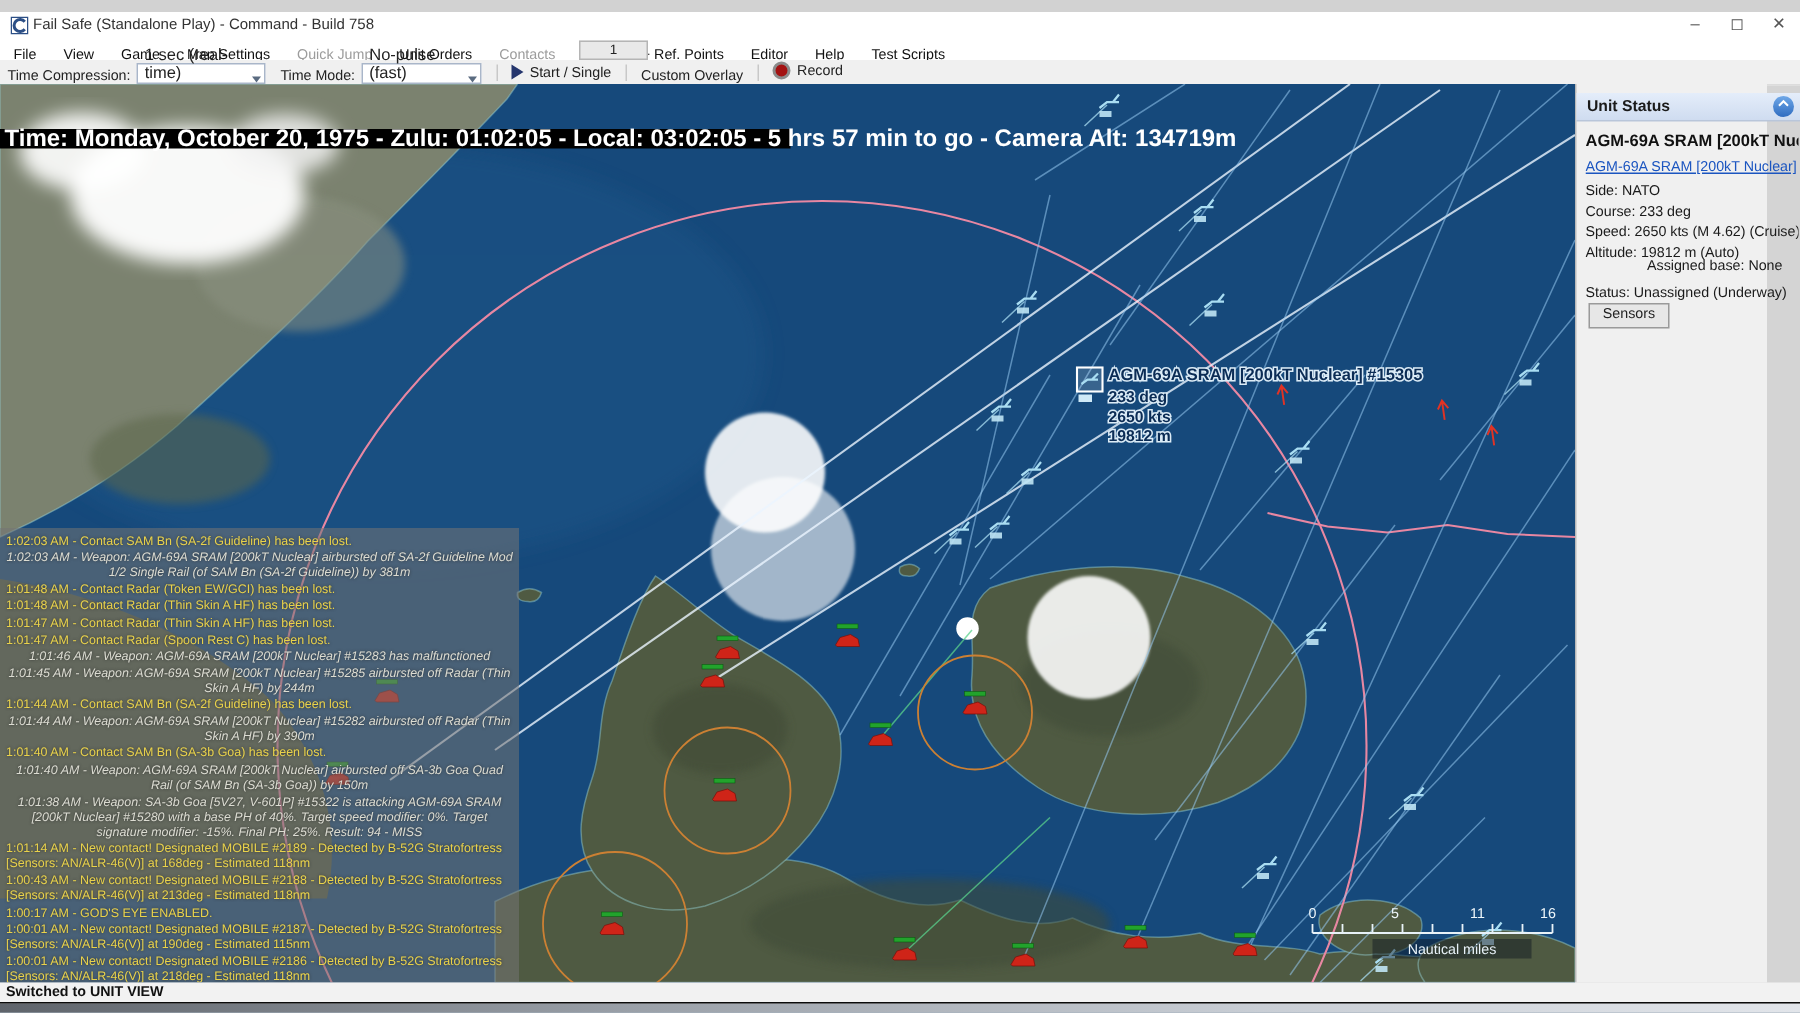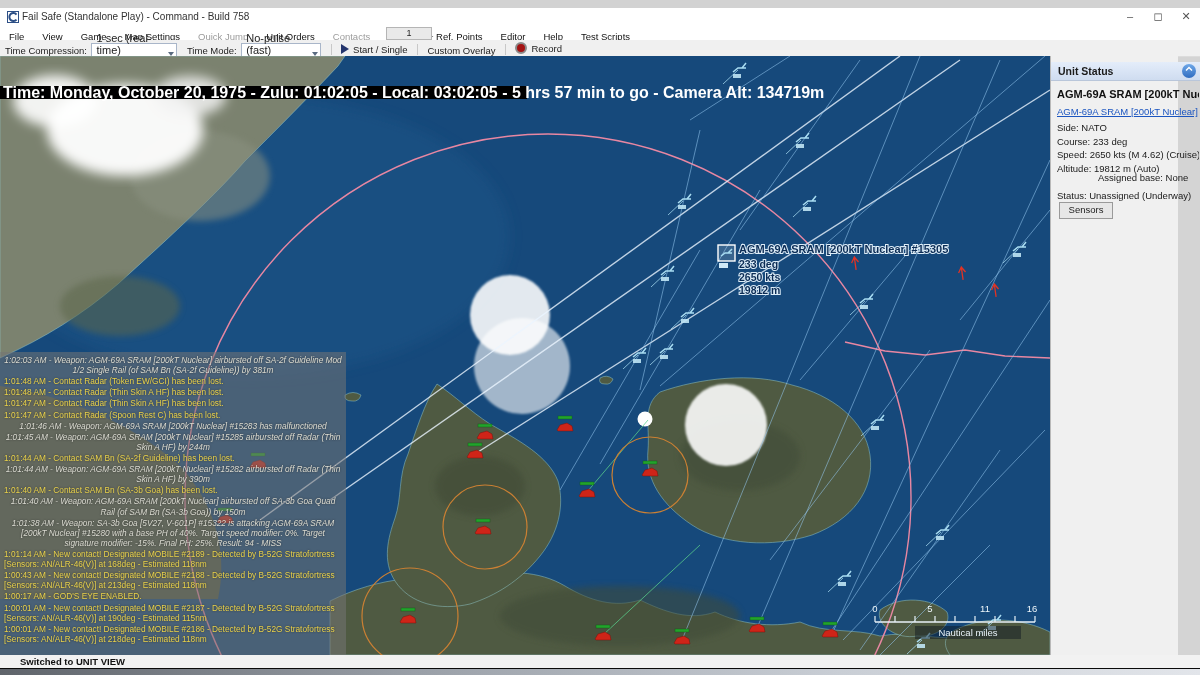--- a/index.html
+++ b/index.html
@@ -47,21 +47,21 @@
     background:linear-gradient(#6fa8e8,#2f6cc0);color:#fff;font-size:8px;text-align:center;line-height:13px;}
   #panel .heading{position:absolute;left:6px;top:32px;width:142px;font-size:11px;font-weight:bold;
     color:#111;white-space:nowrap;overflow:hidden;}
   #panel .plink{position:absolute;left:6px;top:50px;width:142px;font-size:9.5px;color:#1b55c0;
     text-decoration:underline;white-space:nowrap;overflow:hidden;}
   .pfield{position:absolute;left:6px;width:142px;font-size:9.5px;color:#1a1a1a;white-space:nowrap;overflow:hidden;}
   #sensors-btn{position:absolute;left:8px;top:146px;width:52px;height:15px;background:#e7e7e7;
     border:1px solid #9a9a9a;font-size:9.5px;text-align:center;line-height:14px;color:#222;}
   
   #statusbar{left:0;top:655px;width:1200px;height:13px;background:#f2f2f2;
-    font-size:9.5px;font-weight:bold;color:#111;line-height:13px;padding-left:20px;box-sizing:border-box;}
+    font-size:9.5px;font-weight:bold;color:#111;line-height:13px;padding-left:4px;box-sizing:border-box;}
   #bottomstrip{left:0;top:668px;width:1200px;height:7px;border-top:1px solid #0a0a0a;box-sizing:border-box;
     background:linear-gradient(90deg,#5f646b,#9aa0a8 35%,#c9ced5 70%,#e2e5ea);}
 </style>
 </head>
 <body>
 
 <div class="abs" id="topstrip"></div>
 
 <div class="abs" id="titlebar">
   <svg class="abs" style="left:7px;top:3px" width="12" height="12" viewBox="0 0 12 12">
@@ -354,20 +354,21 @@
         <text x="1032" y="556" font-size="9.5" fill="#eef6fa" text-anchor="middle" font-family="Liberation Sans, sans-serif">16</text>
         <rect x="915" y="570" width="106" height="13" fill="rgba(10,20,30,0.45)"></rect>
         <text x="968" y="580" font-size="9.5" fill="#e8f2f8" text-anchor="middle" font-family="Liberation Sans, sans-serif">Nautical miles</text>
       </g>
   </svg>
 </div>
 
 <div class="abs" id="timebar">Time: Monday, October 20, 1975 - Zulu: 01:02:05 - Local: 03:02:05 - 5 hrs 57 min to go -  Camera Alt: 134719m</div>
 
 <div class="abs" id="log">
+    <div class="logentry">1:02:03 AM - Contact SAM Bn (SA-2f Guideline) has been lost.</div>
     <div class="logentry italic">1:02:03 AM - Weapon: AGM-69A SRAM [200kT Nuclear] airbursted off SA-2f Guideline Mod 1/2 Single Rail (of SAM Bn (SA-2f Guideline)) by 381m</div>
     <div class="logentry">1:01:48 AM - Contact Radar (Token EW/GCI) has been lost.</div>
     <div class="logentry">1:01:48 AM - Contact Radar (Thin Skin A HF) has been lost.</div>
     <div class="logentry">1:01:47 AM - Contact Radar (Thin Skin A HF) has been lost.</div>
     <div class="logentry">1:01:47 AM - Contact Radar (Spoon Rest C) has been lost.</div>
     <div class="logentry italic">1:01:46 AM - Weapon: AGM-69A SRAM [200kT Nuclear] #15283 has malfunctioned</div>
     <div class="logentry italic">1:01:45 AM - Weapon: AGM-69A SRAM [200kT Nuclear] #15285 airbursted off Radar (Thin Skin A HF) by 244m</div>
     <div class="logentry">1:01:44 AM - Contact SAM Bn (SA-2f Guideline) has been lost.</div>
     <div class="logentry italic">1:01:44 AM - Weapon: AGM-69A SRAM [200kT Nuclear] #15282 airbursted off Radar (Thin Skin A HF) by 390m</div>
     <div class="logentry">1:01:40 AM - Contact SAM Bn (SA-3b Goa) has been lost.</div>

